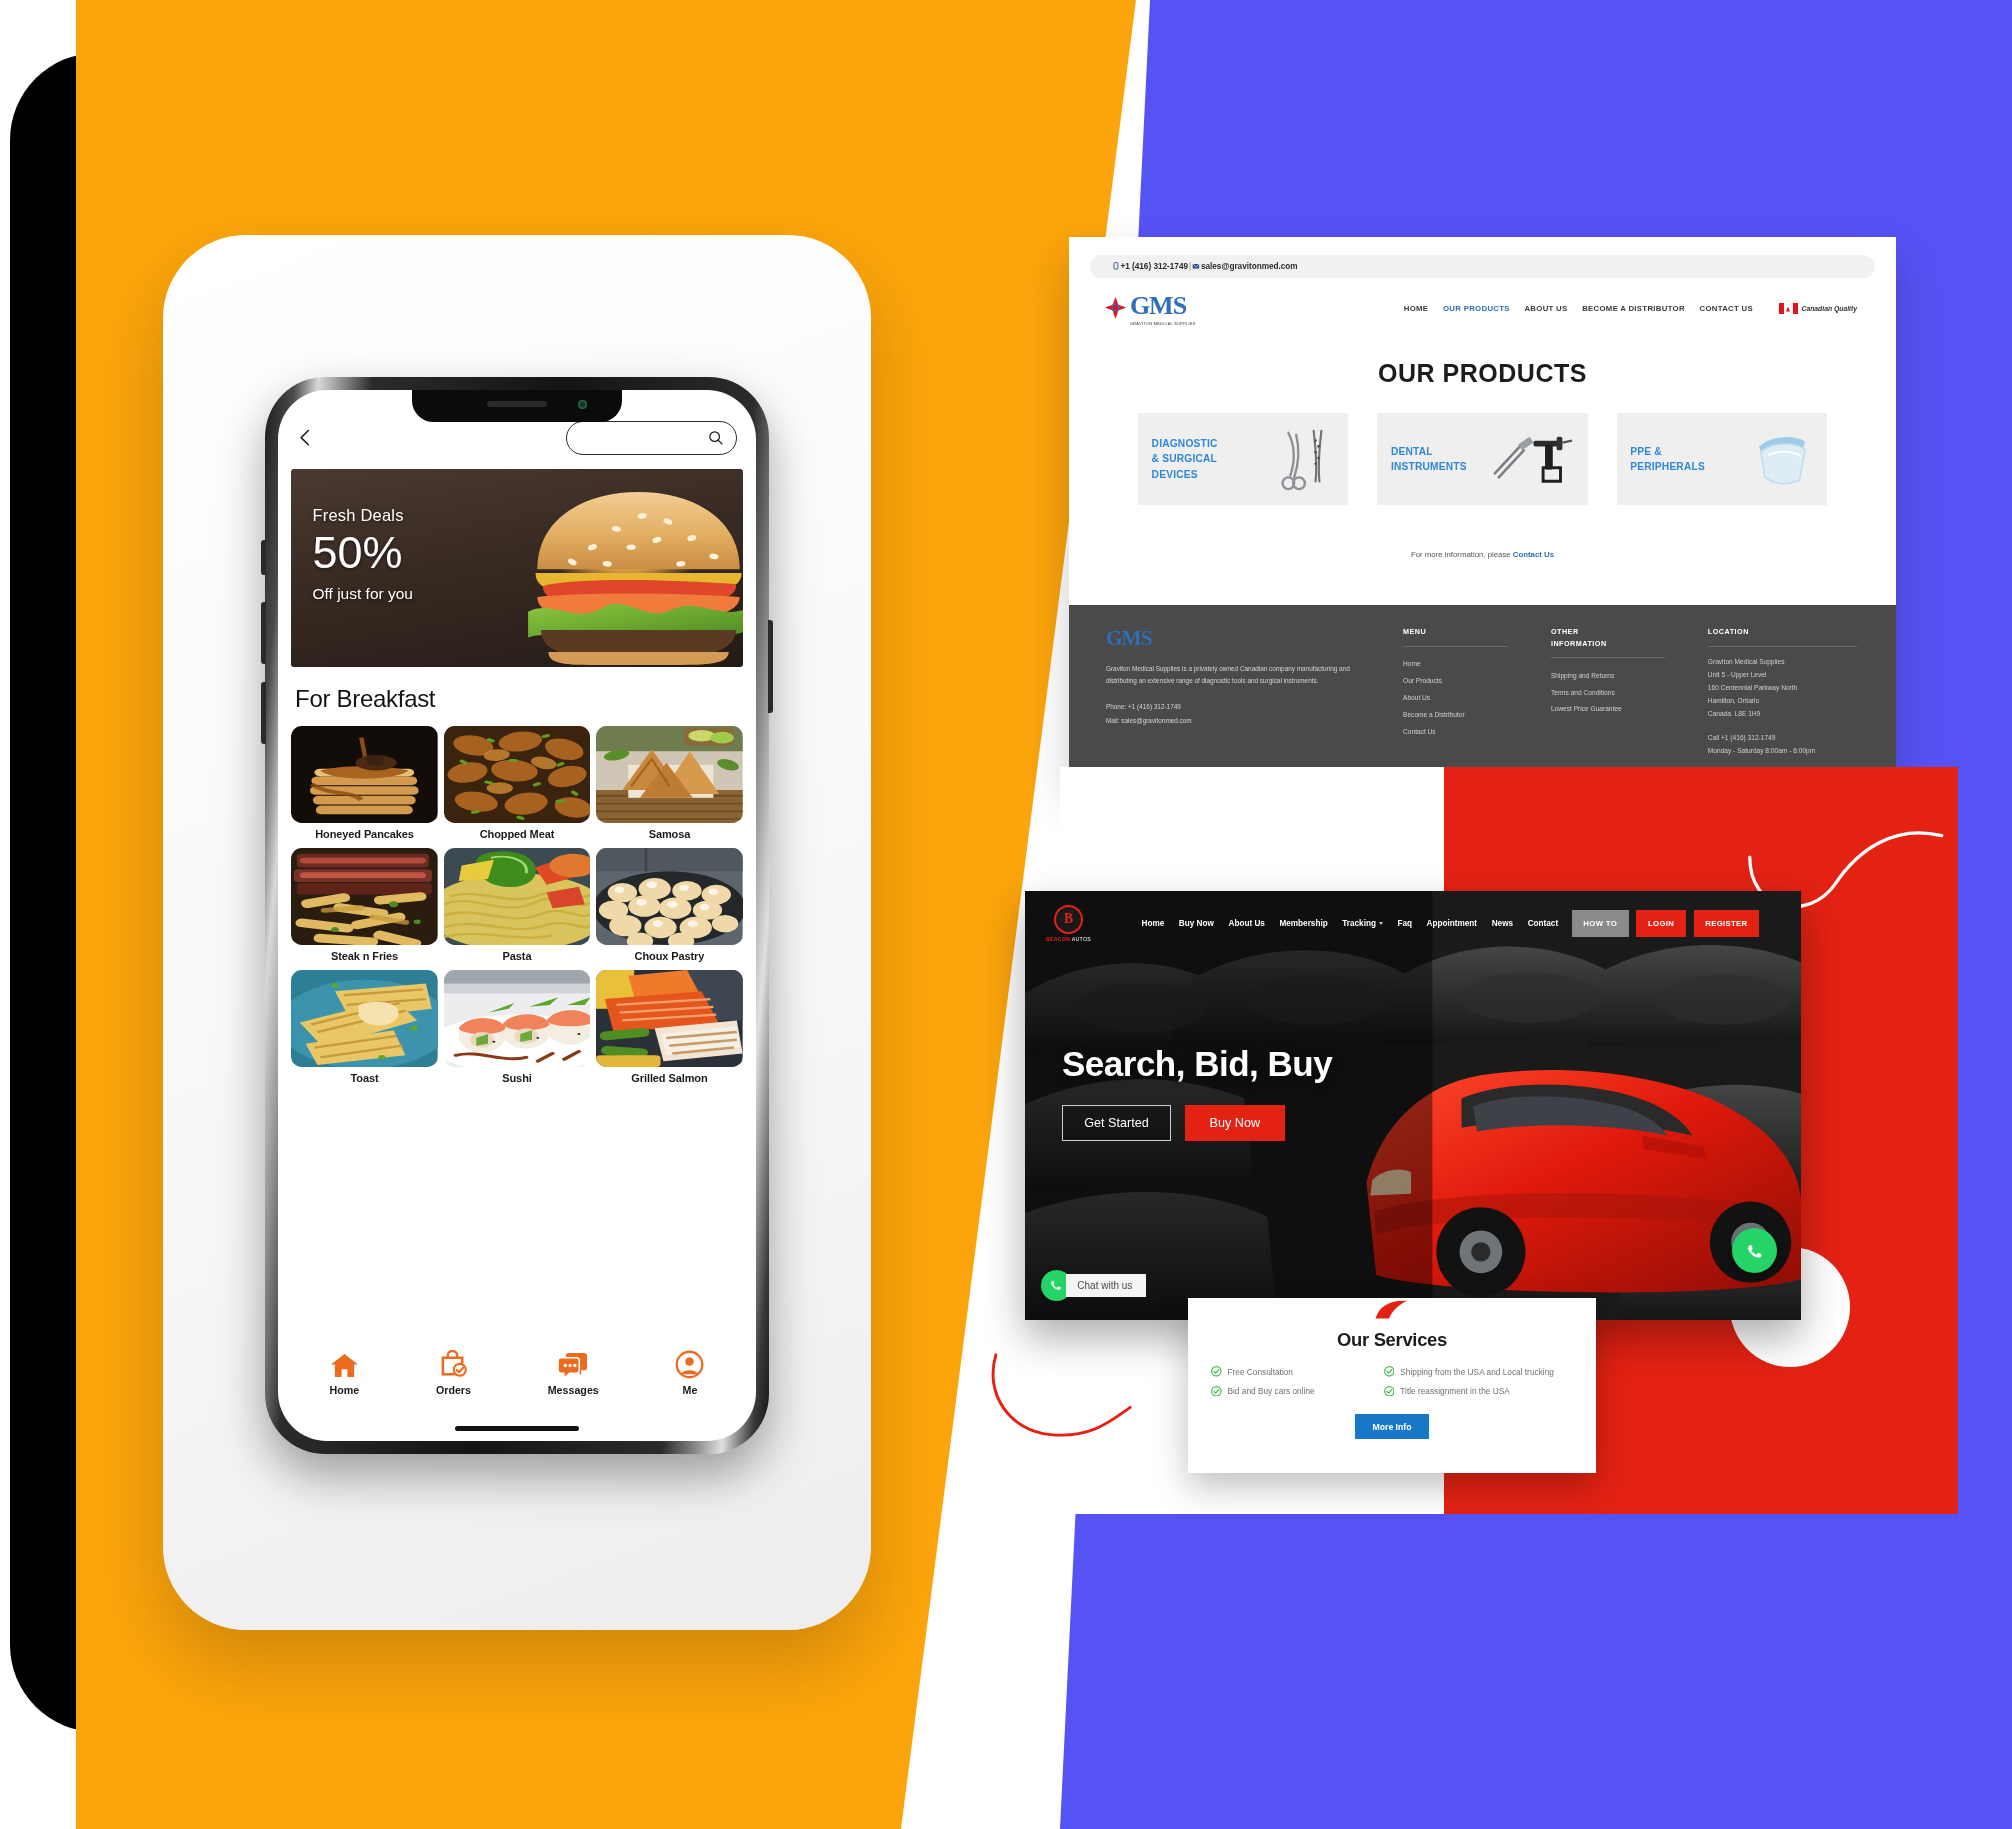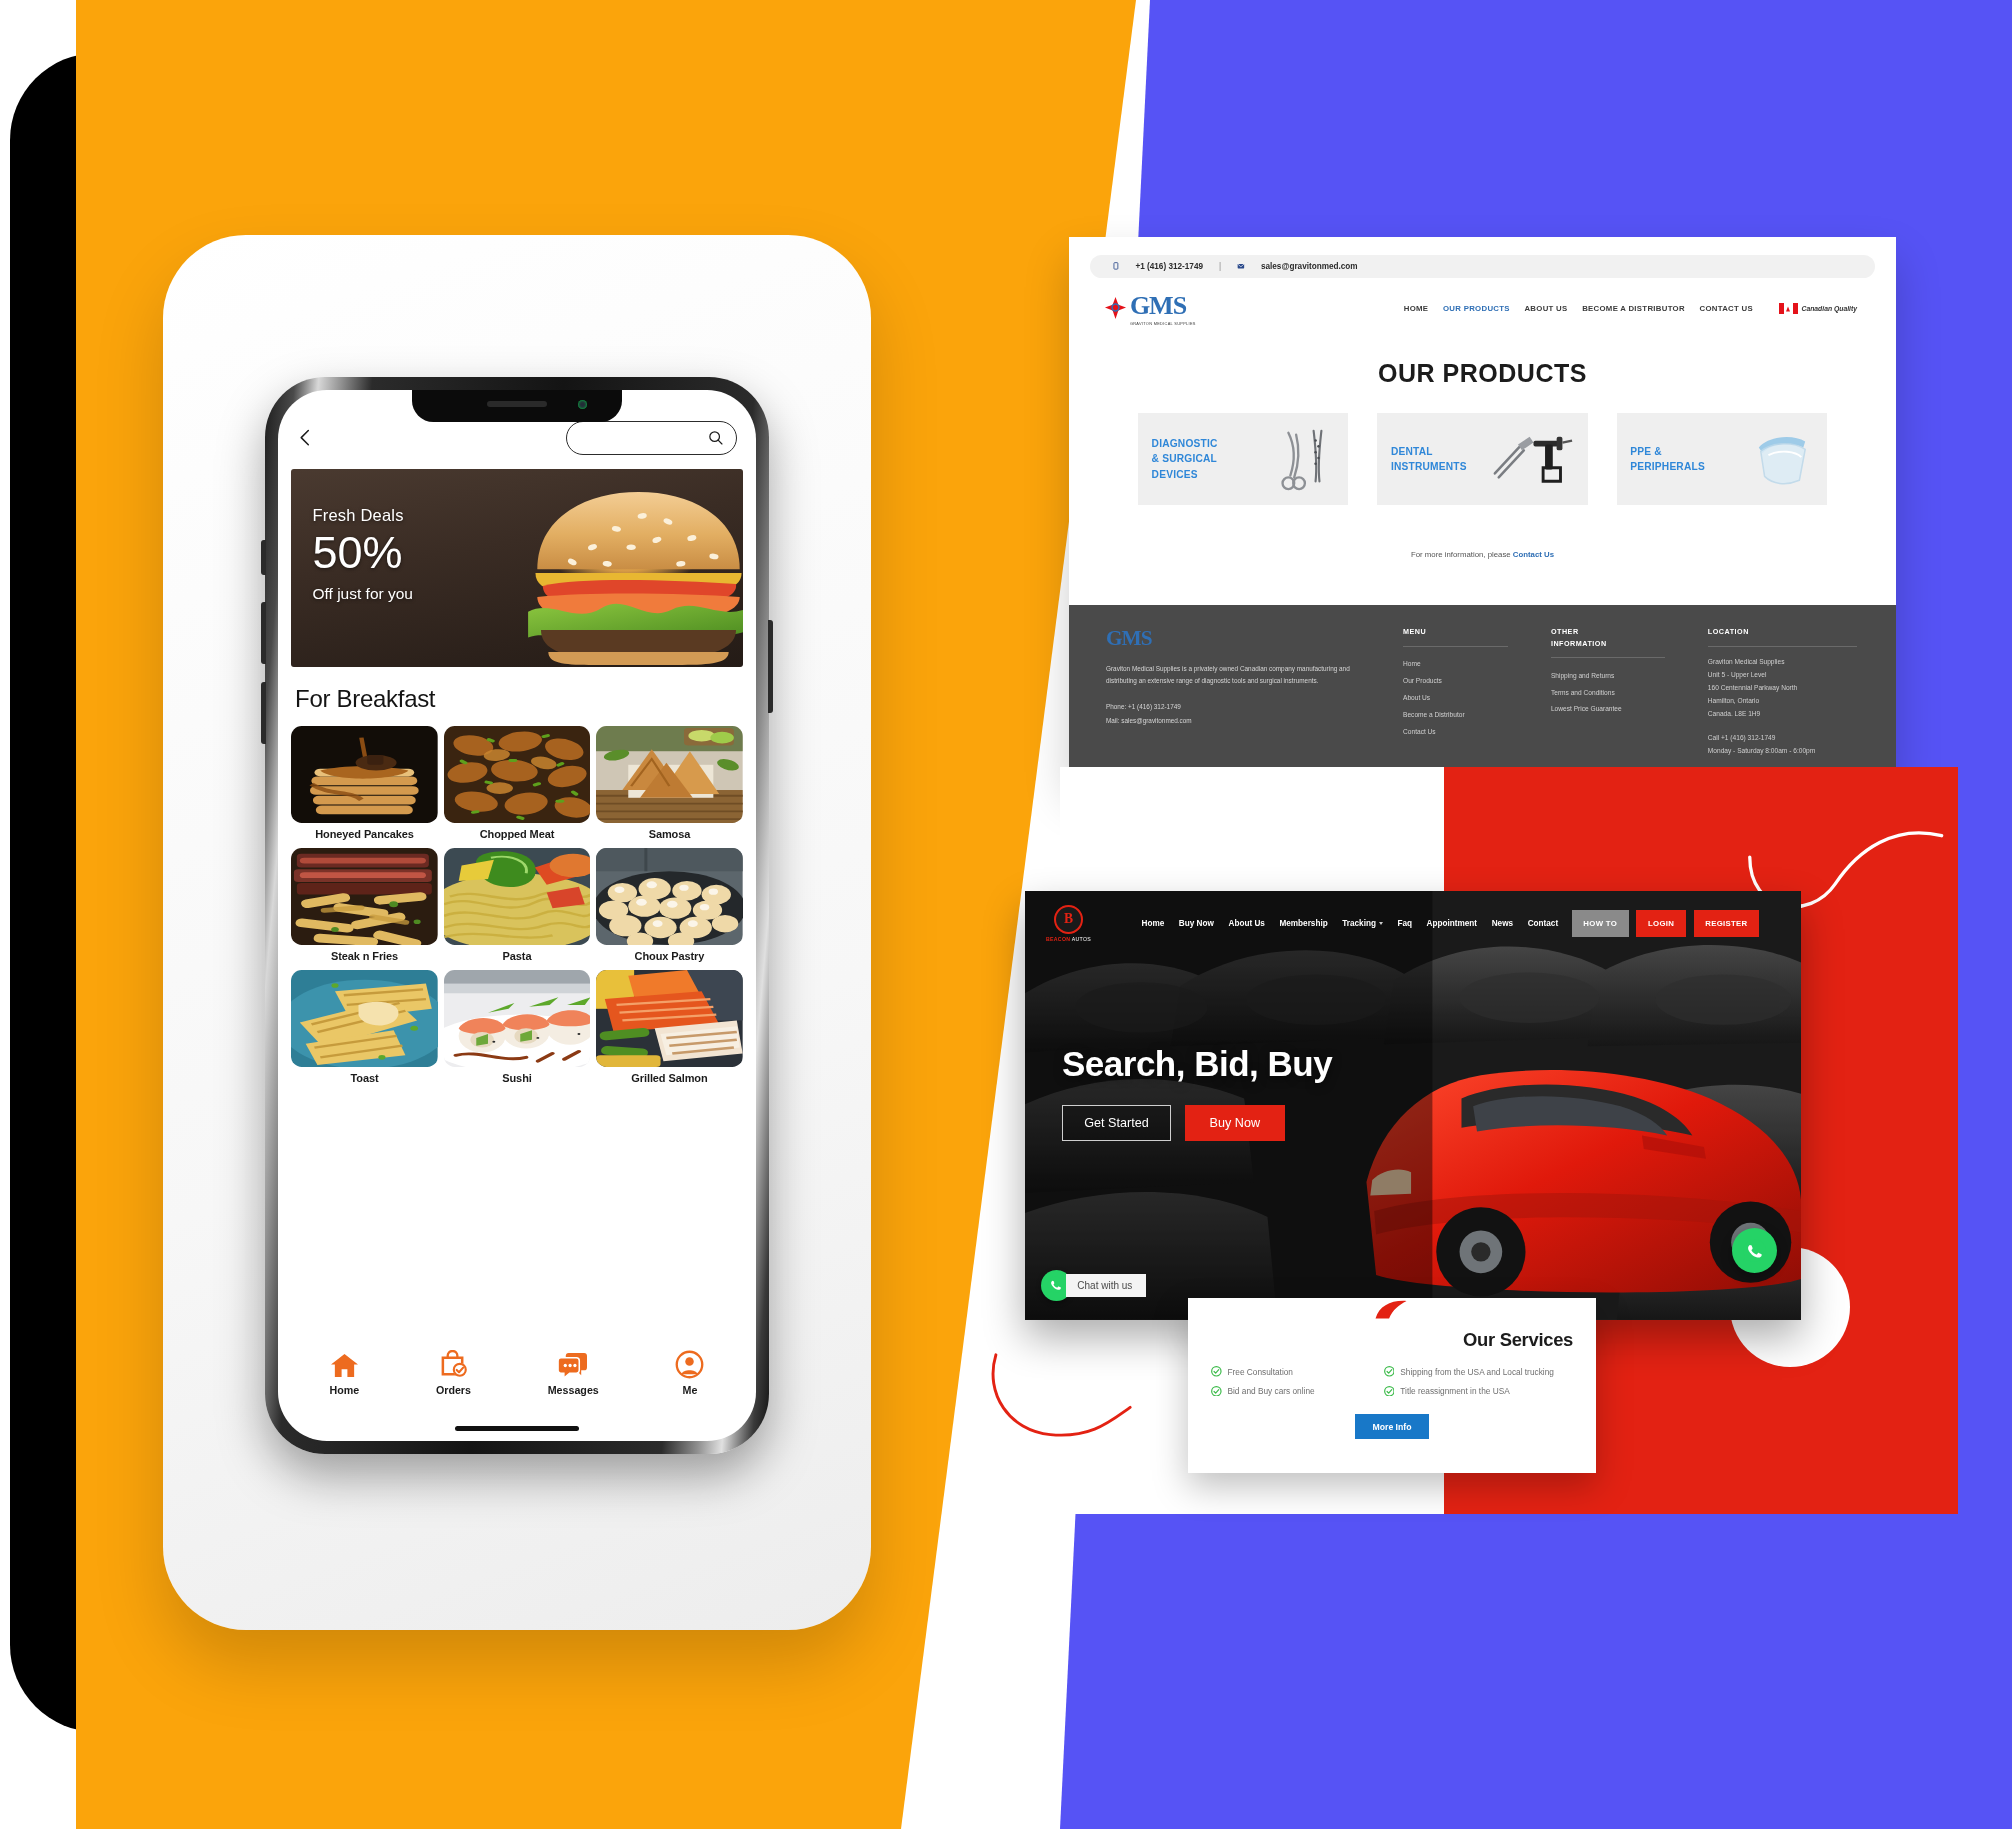--- a/index.html
+++ b/index.html
@@ -89,21 +89,21 @@
   .tabbar { position:absolute; left:0; right:0; bottom: 45px; display:flex; justify-content:space-around; align-items:flex-end; padding: 0 13.6px; }
   .tab { display:flex; flex-direction:column; align-items:center; gap:5.8px; cursor:pointer; }
   .tab-label { font-size: 10.7px; font-weight:700; color:#1b1b1b; }
   .home-indicator { position:absolute; left:50%; transform:translateX(-50%); bottom:10.7px; width:124px; height:4.9px; border-radius:2.9px; background:#111; }
 
   
   .gms-card {
     position:absolute; left: 1069px; top: 237px; width: 827px; height: 543px;
     background:#fff; box-shadow: 0 21.3px 43px rgba(0,0,0,0.20); overflow:hidden;
   }
-  .gms-topstrip { margin: 17.5px 21.3px 0 21.3px; height: 23px; background:#f1f1f1; border-radius: 11.6px; display:flex; align-items:center; padding-left: 21.3px; gap:16px; }
+  .gms-topstrip { margin: 17.5px 21.3px 0 21.3px; height: 23px; background:#f1f1f1; border-radius: 11.6px; display:flex; align-items:center; padding-left: 21.3px; gap:1px; }
   .gms-topstrip .t { font-size: 8.2px; color:#2b2b2b; font-weight:700; }
   .gms-topstrip .sep { font-size:8.2px; color:#888; }
   .mini-ico { display:inline-block; width:7.8px; height:7.8px; }
   .gms-nav { display:flex; align-items:center; padding: 13.6px 39px 0 35px; gap: 0; }
   .gms-logo { display:flex; align-items:center; gap:2.9px; }
   .gms-logo-text { font-size: 26px; font-weight:700; color:#2f6fb5; letter-spacing:-1px; font-family:"Liberation Serif", serif; }
   .gms-logo-sub { font-size: 3.9px; color:#3a3a3a; letter-spacing:0.3px; }
   .gms-nav-links { margin-left:auto; display:flex; align-items:center; gap: 14.6px; }
   .gms-nav-links a { font-size: 7.8px; color:#3c3c3c; text-decoration:none; font-weight:600; letter-spacing:0.3px; white-space:nowrap; }
   .gms-nav-links a.active { color:#2f6fb5; }
@@ -176,21 +176,21 @@
   .wa-circle { width: 31px; height:31px; border-radius:50%; background:#25D366; display:flex; align-items:center; justify-content:center; box-shadow:0 1.9px 5.8px rgba(0,0,0,.4); }
   .wa-pill { background:#f4f4f4; height:23px; display:flex; align-items:center; padding: 0 13.6px 0 11.6px; font-size:10px; color:#4a4a4a; margin-left:-5.8px; }
   .wa-float { position:absolute; left: 1732px; top: 1228px; width: 45px; height:45px; border-radius:50%; background:#25D366; display:flex; align-items:center; justify-content:center; box-shadow: 0 3.9px 11.6px rgba(0,0,0,.3); z-index: 12;}
 
   .services-card {
     position:absolute; left: 1188px; top: 1298px; width: 408px; height: 175px;
     background:#fff; box-shadow: 0 13.6px 33px rgba(0,0,0,0.25); z-index: 11;
     padding: 25px 23px 0 23px;
   }
   .sv-logo { position:absolute; left:50%; transform:translateX(-50%); top: 1.9px; width: 41px; height: 19.4px; }
-  .sv-title { text-align:right; font-size: 18.4px; font-weight:700; color:#1c1c1c; margin-top: 5.8px; letter-spacing:-0.3px; }
+  .sv-title { text-align:center; font-size: 18.4px; font-weight:700; color:#1c1c1c; margin-top: 5.8px; letter-spacing:-0.3px; }
   .sv-grid { display:grid; grid-template-columns: 165px 1fr; gap: 8.7px 7.8px; margin-top: 15.5px; }
   .sv-item { display:flex; align-items:center; gap:5.8px; font-size: 8.3px; color:#6f6f6f; }
   .check { width:10.7px; height:10.7px; flex:none; }
   .sv-btn { display:block; margin: 17.5px auto 0 auto; background:#1878C8; color:#fff; font-size:8.7px; font-weight:700; padding: 7.8px 17.5px; border:none; cursor:pointer; }
 </style>
 </head>
 <body>
 
 <div id="stage">
 

